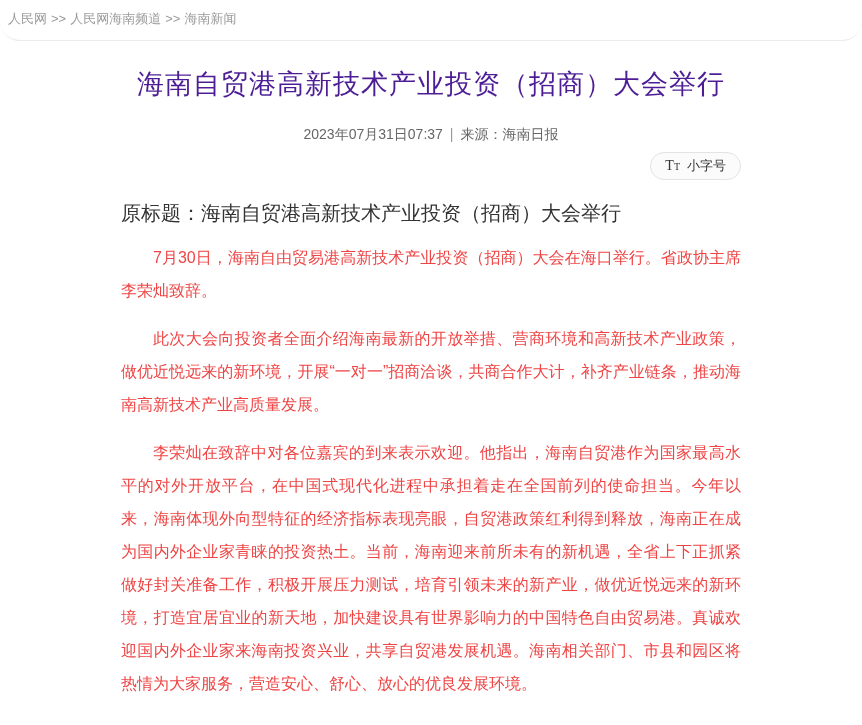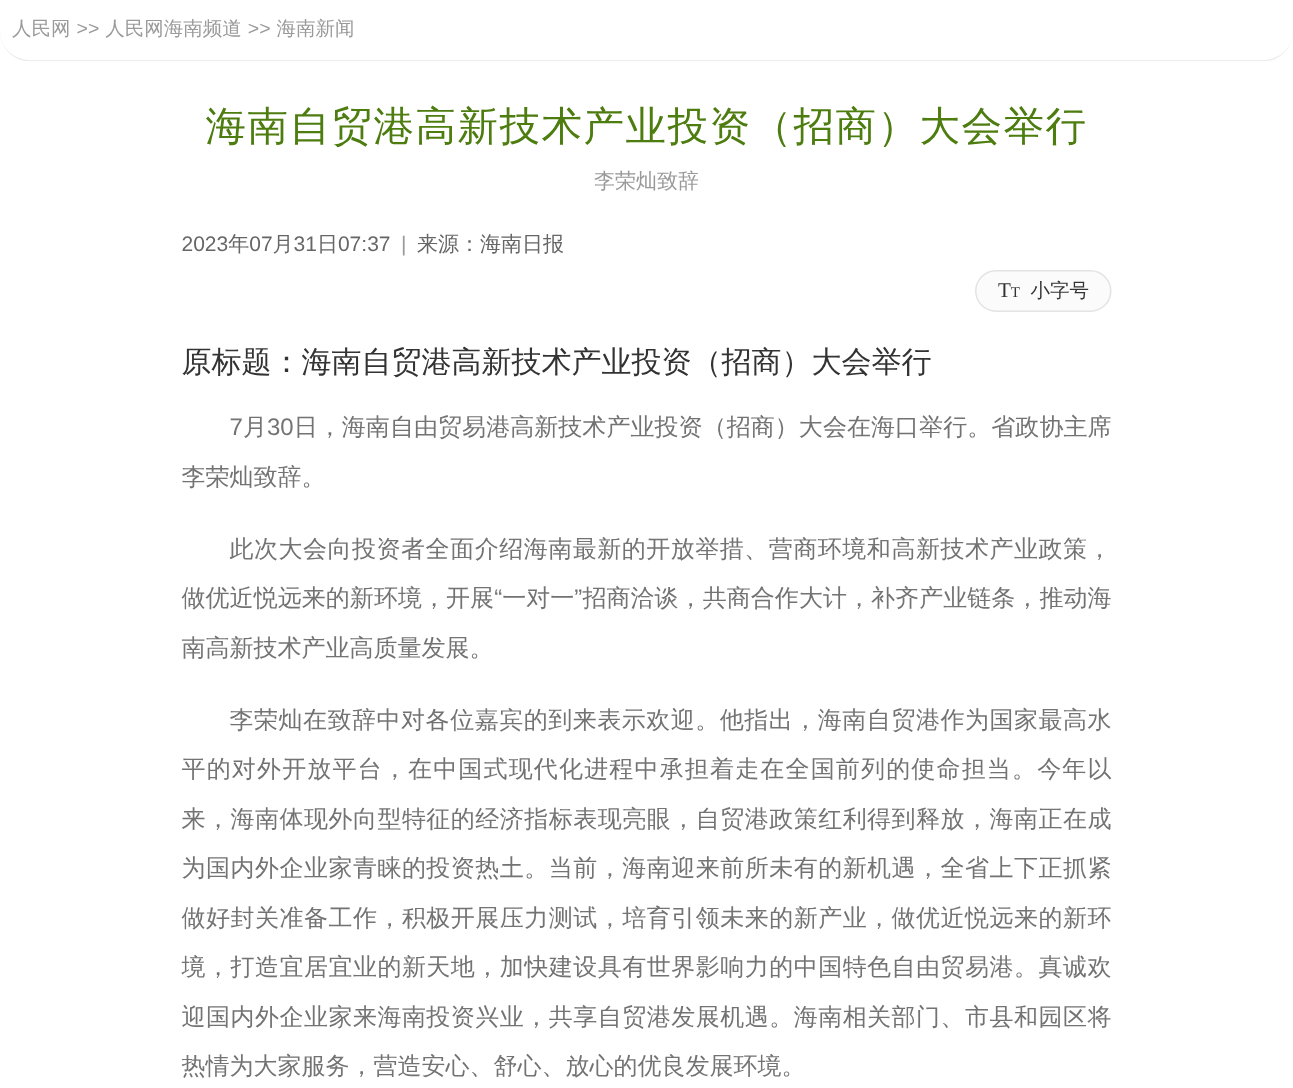--- a/index.html
+++ b/index.html
@@ -30,33 +30,33 @@
   
   .article {
     width: 620px;
     margin: 0 auto;
   }
   .article-title {
     margin-top: 26px;
     text-align: center;
     font-size: 27px;
     font-weight: 500;
-    color: #4d7c0f;
+    color: #4c1d95;
     letter-spacing: 1px;
     line-height: 1.3;
   }
   .article-subtitle {
     margin-top: 10px;
     text-align: center;
     font-size: 14px;
     color: #999999;
   }
   .article-meta {
     margin-top: 24px;
-    text-align: left;
+    text-align: center;
     font-size: 14px;
     color: #666666;
   }
   .meta-sep {
     margin: 0 7px;
     color: #999999;
   }
   .toolbar-row {
     margin-top: 8px;
     display: flex;
@@ -85,39 +85,38 @@
   .original-title {
     margin-top: 20px;
     font-size: 20px;
     color: #333333;
   }
   .article-body {
     margin-top: 14px;
   }
   .article-body p {
     font-size: 16px;
-    color: #737373;
+    color: #ef4444;
     line-height: 33px;
     text-indent: 2em;
     margin-bottom: 15px;
     text-align: justify;
   }
 </style>
 </head>
 <body>
 
 <div class="breadcrumb-bar">
   <a>人民网</a><span class="crumb-sep">&gt;&gt;</span><a>人民网海南频道</a><span class="crumb-sep">&gt;&gt;</span><a>海南新闻</a>
 </div>
 
 <div class="article">
 
   <h1 class="article-title">海南自贸港高新技术产业投资（招商）大会举行</h1>
 
-  <div class="article-subtitle">李荣灿致辞</div>
 
   <div class="article-meta">
     <span>2023年07月31日07:37</span><span class="meta-sep">|</span><span>来源：海南日报</span>
   </div>
 
   <div class="toolbar-row">
     <span class="font-size-btn">
       <span class="tt-icon"><span class="t-big">T</span><span class="t-small">T</span></span>
       <span>小字号</span>
     </span>

